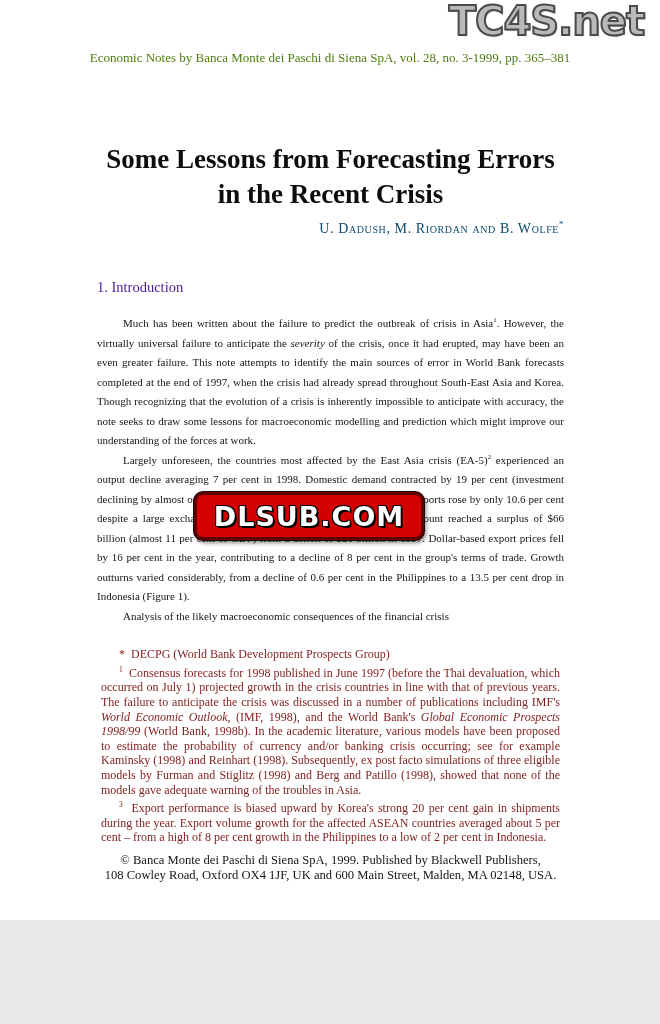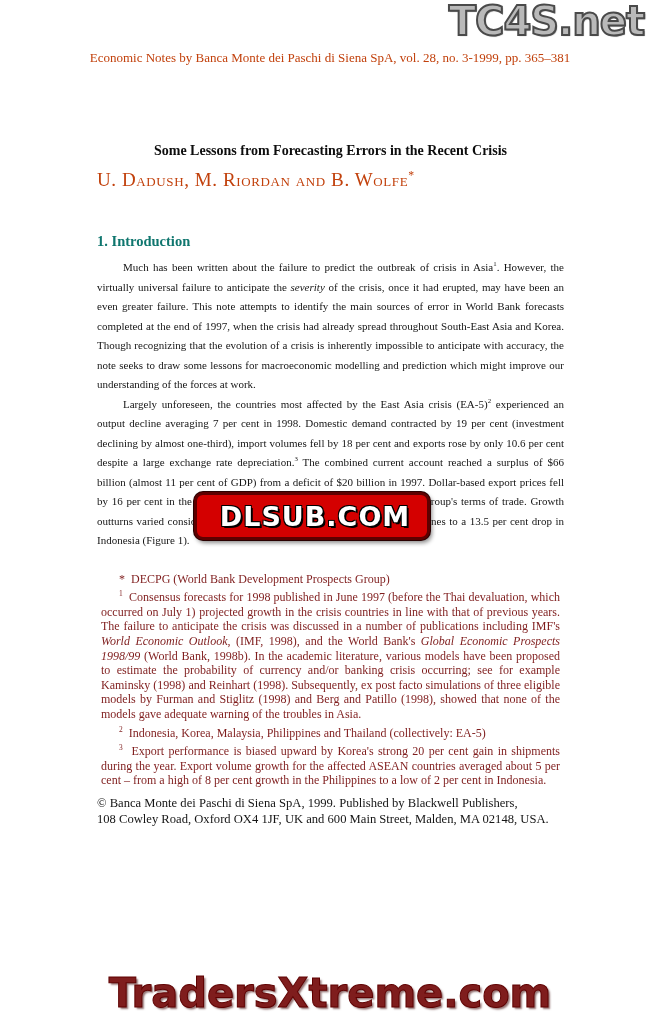--- a/index.html
+++ b/index.html
@@ -1,18 +1,18 @@
 <!DOCTYPE html>
 <html><head>
 <meta charset="utf-8">
 <style>
   html,body{margin:0;padding:0;background:#e8e8e8;}
   .page{
     position:relative;
-    width:660px;height:1024px;
+    width:660px;height:920px;
     margin:0 auto;
     background:#ffffff;
     font-family:"Liberation Serif", serif;
     color:#111111;
     overflow:hidden;
   }
   
   .wm-top{
     position:absolute;top:-2px;right:16px;
     font-family:"DejaVu Sans", sans-serif;
@@ -22,64 +22,63 @@
     text-shadow:1px 1px 1px #777;
   }
   .wm-center{
     position:absolute;left:194px;top:492px;
     width:224px;height:42px;
     background:#d40000;
     border:3px solid #5e0000;
     border-radius:9px;
     display:flex;align-items:center;justify-content:center;
     box-shadow:0 0 0 1px #2a0000, 2px 3px 4px rgba(0,0,0,.45);
-    padding-left:6px;
   }
   .wm-center span{
     font-family:"DejaVu Sans", sans-serif;
     font-weight:900;font-size:27px;letter-spacing:1px;
     color:#ffffff;
     text-shadow:-1px -1px 0 #000,1px -1px 0 #000,-1px 1px 0 #000,2px 2px 0 #000;
   }
   .wm-bottom{
     position:absolute;left:0;top:970px;width:660px;
     text-align:center;
     font-family:"DejaVu Sans", sans-serif;
     font-weight:900;font-size:40px;letter-spacing:0px;
     color:#7f1d1d;
     -webkit-text-stroke:1px #5e0000;
     text-shadow:2px 2px 2px rgba(60,0,0,.55);
   }
   
   .header-citation{
     position:absolute;top:50px;left:0;width:660px;
     text-align:center;
-    font-size:13px;color:#c2410c;
+    font-size:13px;color:#4d7c0f;
   }
   
   .column{
     position:absolute;left:97px;top:142px;width:467px;
   }
   .title{
     margin:0 0 9px 0;
     text-align:center;
-    font-size:14px;font-weight:bold;line-height:1.3;
+    font-size:27px;font-weight:bold;line-height:1.3;
     color:#0d0d0d;
   }
   .authors{
     margin:0 0 42px 0;
-    text-align:left;
+    text-align:right;
     font-variant:small-caps;
-    font-size:19px;letter-spacing:.6px;
-    color:#c2410c;
+    font-size:14px;letter-spacing:.6px;
+    color:#0c4a6e;
   }
   .section-heading{
-    margin:0 0 8px 0;
-    font-size:14.5px;font-weight:bold;
-    color:#0f766e;
+    margin:0 0 18px 0;
+    font-size:14.5px;font-weight:normal;
+    color:#4c1d95;
   }
   .body-par{
     margin:0;
     font-size:11px;line-height:19.5px;
     text-align:justify;
     text-indent:26px;
     color:#151515;
   }
   .body-par sup, .footnote sup, .authors sup{
     font-size:.62em;line-height:0;vertical-align:super;
@@ -92,21 +91,21 @@
     margin:4px;
     font-size:12px;line-height:14.6px;
     text-align:justify;
     text-indent:18px;
     color:#7f1d1d;
   }
   
   .copyright{
     margin-top:8px;
     font-size:12.6px;line-height:15.5px;
-    text-align:left;
+    text-align:center;
     color:#151515;
   }
 </style>
 </head>
 <body>
 
 <div class="page">
 
   <div class="wm-top">TC4S.net</div>
 
@@ -117,25 +116,25 @@
     <h1 class="title">Some Lessons from Forecasting Errors in the Recent Crisis</h1>
 
     <div class="authors">U. Dadush, M. Riordan and B. Wolfe<sup>*</sup></div>
 
     <h2 class="section-heading">1. Introduction</h2>
 
     <p class="body-par">Much has been written about the failure to predict the outbreak of crisis in Asia<sup>1</sup>. However, the virtually universal failure to anticipate the <i>severity</i> of the crisis, once it had erupted, may have been an even greater failure. This note attempts to identify the main sources of error in World Bank forecasts completed at the end of 1997, when the crisis had already spread throughout South-East Asia and Korea. Though recognizing that the evolution of a crisis is inherently impossible to anticipate with accuracy, the note seeks to draw some lessons for macroeconomic modelling and prediction which might improve our understanding of the forces at work.</p>
 
     <p class="body-par">Largely unforeseen, the countries most affected by the East Asia crisis (EA-5)<sup>2</sup> experienced an output decline averaging 7 per cent in 1998. Domestic demand contracted by 19 per cent (investment declining by almost one-third), import volumes fell by 18 per cent and exports rose by only 10.6 per cent despite a large exchange rate depreciation.<sup>3</sup> The combined current account reached a surplus of $66 billion (almost 11 per cent of GDP) from a deficit of $20 billion in 1997. Dollar-based export prices fell by 16 per cent in the year, contributing to a decline of 8 per cent in the group's terms of trade. Growth outturns varied considerably, from a decline of 0.6 per cent in the Philippines to a 13.5 per cent drop in Indonesia (Figure 1).</p>
 
+    <p class="body-par">Analysis of the likely macroeconomic consequences of the financial crisis</p>
 
     <div class="footnotes">
       <p class="footnote">*&nbsp;&nbsp;DECPG (World Bank Development Prospects Group)</p>
       <p class="footnote"><sup>1</sup>&nbsp;&nbsp;Consensus forecasts for 1998 published in June 1997 (before the Thai devaluation, which occurred on July 1) projected growth in the crisis countries in line with that of previous years. The failure to anticipate the crisis was discussed in a number of publications including IMF's <i>World Economic Outlook</i>, (IMF, 1998), and the World Bank's <i>Global Economic Prospects 1998/99</i> (World Bank, 1998b). In the academic literature, various models have been proposed to estimate the probability of currency and/or banking crisis occurring; see for example Kaminsky (1998) and Reinhart (1998). Subsequently, ex post facto simulations of three eligible models by Furman and Stiglitz (1998) and Berg and Patillo (1998), showed that none of the models gave adequate warning of the troubles in Asia.</p>
-      <p class="footnote"><sup>2</sup>&nbsp;&nbsp;Indonesia, Korea, Malaysia, Philippines and Thailand (collectively: EA-5)</p>
       <p class="footnote"><sup>3</sup>&nbsp;&nbsp;Export performance is biased upward by Korea's strong 20 per cent gain in shipments during the year. Export volume growth for the affected ASEAN countries averaged about 5 per cent – from a high of 8 per cent growth in the Philippines to a low of 2 per cent in Indonesia.</p>
     </div>
 
     <div class="copyright">
       <div>© Banca Monte dei Paschi di Siena SpA, 1999. Published by Blackwell Publishers,</div>
       <div>108 Cowley Road, Oxford OX4 1JF, UK and 600 Main Street, Malden, MA 02148, USA.</div>
     </div>
 
   </div>
 

